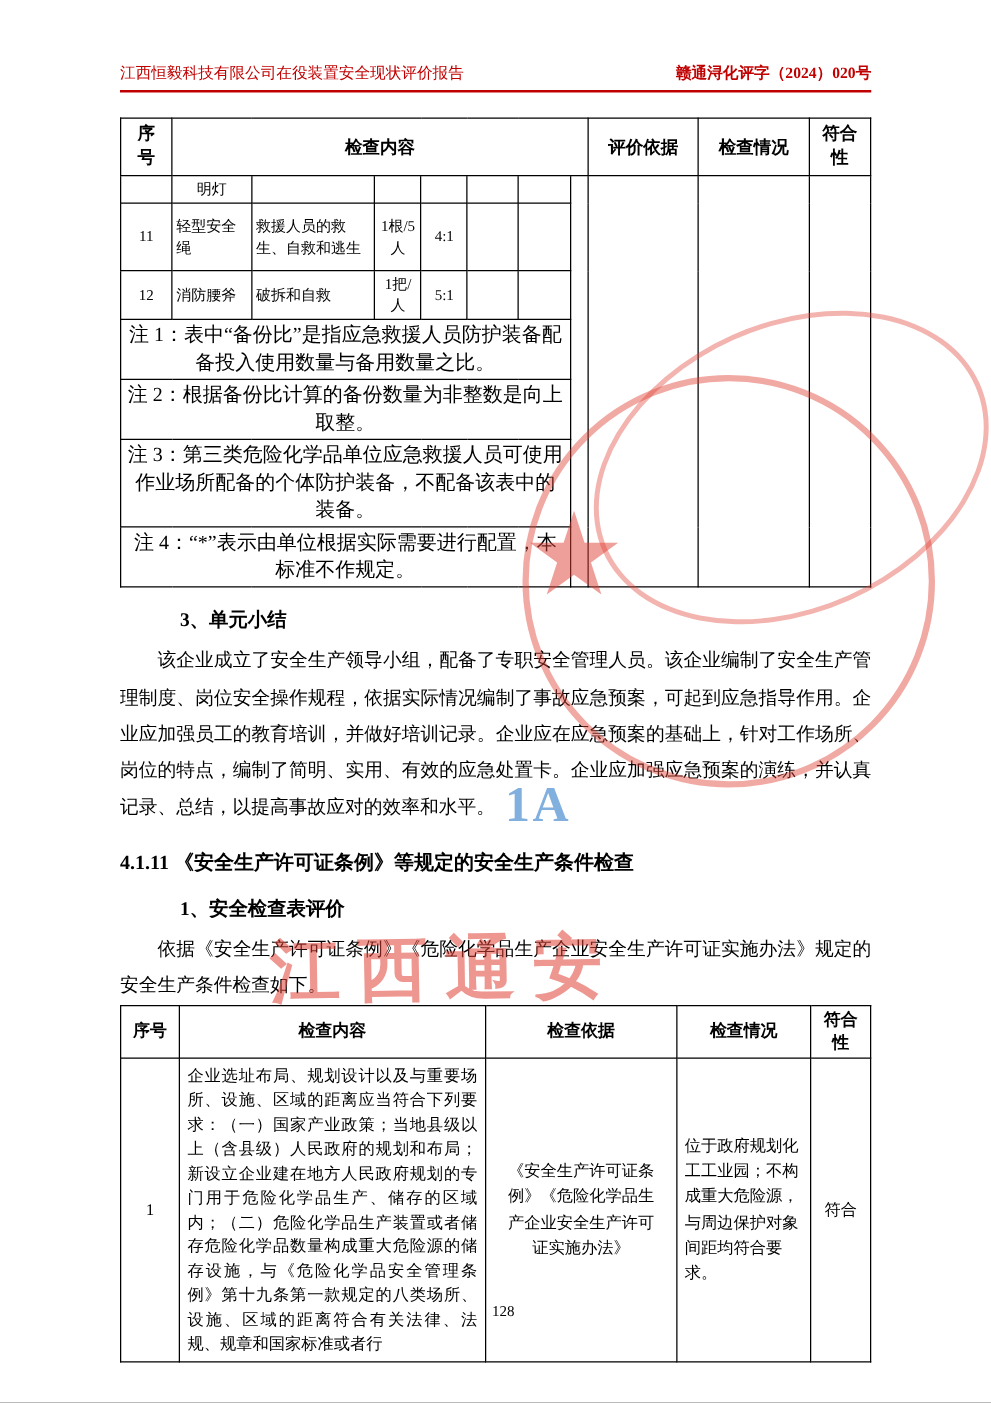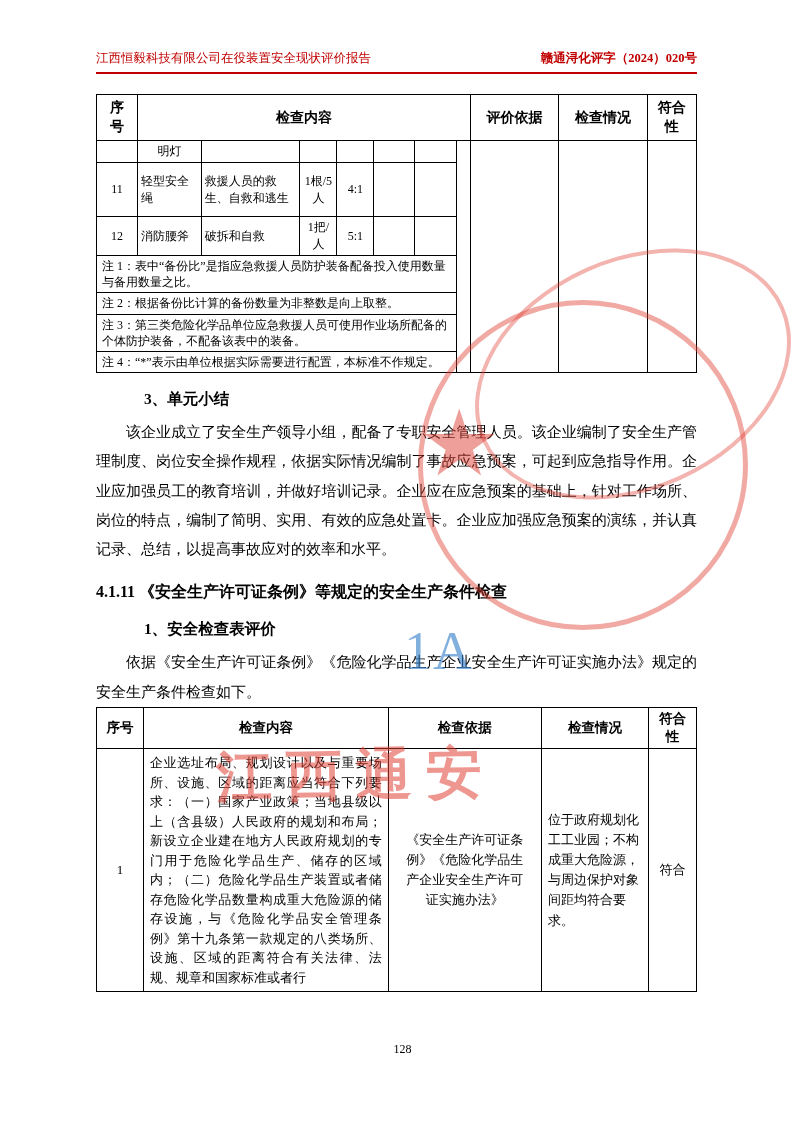--- a/index.html
+++ b/index.html
@@ -23,21 +23,21 @@
   table { border-collapse:collapse; table-layout:fixed; width:100%; }
   td, th { border:1px solid #000; padding:2px 3px; vertical-align:middle; font-weight:normal; }
   .t1 { margin-top:20px; font-size:12px; }
   .t1 th { font-weight:bold; font-size:14px; text-align:center; }
   .t1 .c { text-align:center; }
   .t1 .l { text-align:left; }
   .t1 tr.hdr { height:46px; }
   .t1 tr.r-ming { height:22px; }
   .t1 tr.r-11 { height:54px; }
   .t1 tr.r-12 { height:30px; }
-  .t1 .note { font-size:12px; text-align:left; line-height:1.35; padding:2px 5px; }
+  .t1 .note { font-size:16px; text-align:center; line-height:1.35; padding:2px 5px; }
   .stack1 { display:inline-block; width:1.1em; word-break:break-all; line-height:1.35; }
   .stack2 { display:inline-block; width:2.2em; word-break:break-all; line-height:1.35; }
 
   
   .h-sub { font-weight:bold; font-size:15.5px; margin:16px 0 0 48px; }
   .para { font-size:15px; line-height:1.95; text-align:justify; text-indent:2em; margin-top:8px; }
   .h-num { font-weight:bold; font-size:16px; margin-top:18px; }
   .tbl-title { font-weight:bold; font-size:15px; text-align:center; margin:12px 0 6px 0; }
 
   
@@ -64,21 +64,21 @@
   .seal-star {
     left:418px; top:398px; font-size:92px; line-height:1;
     color:rgba(224,64,52,.50);
   }
   .stamp-text {
     left:216px; top:738px; font-size:56px; font-weight:bold;
     letter-spacing:14px; color:rgba(224,64,52,.55); transform:rotate(-1deg);
     white-space:nowrap;
   }
   .cert-mark {
-    left:404px; top:620px; font-size:54px; font-weight:normal;
+    left:404px; top:620px; font-size:40px; font-weight:bold;
     color:rgba(47,123,200,.60); letter-spacing:2px;
   }
 </style>
 </head>
 <body>
 
 <div class="page">
   <div class="content">
 
     <div class="doc-header">

